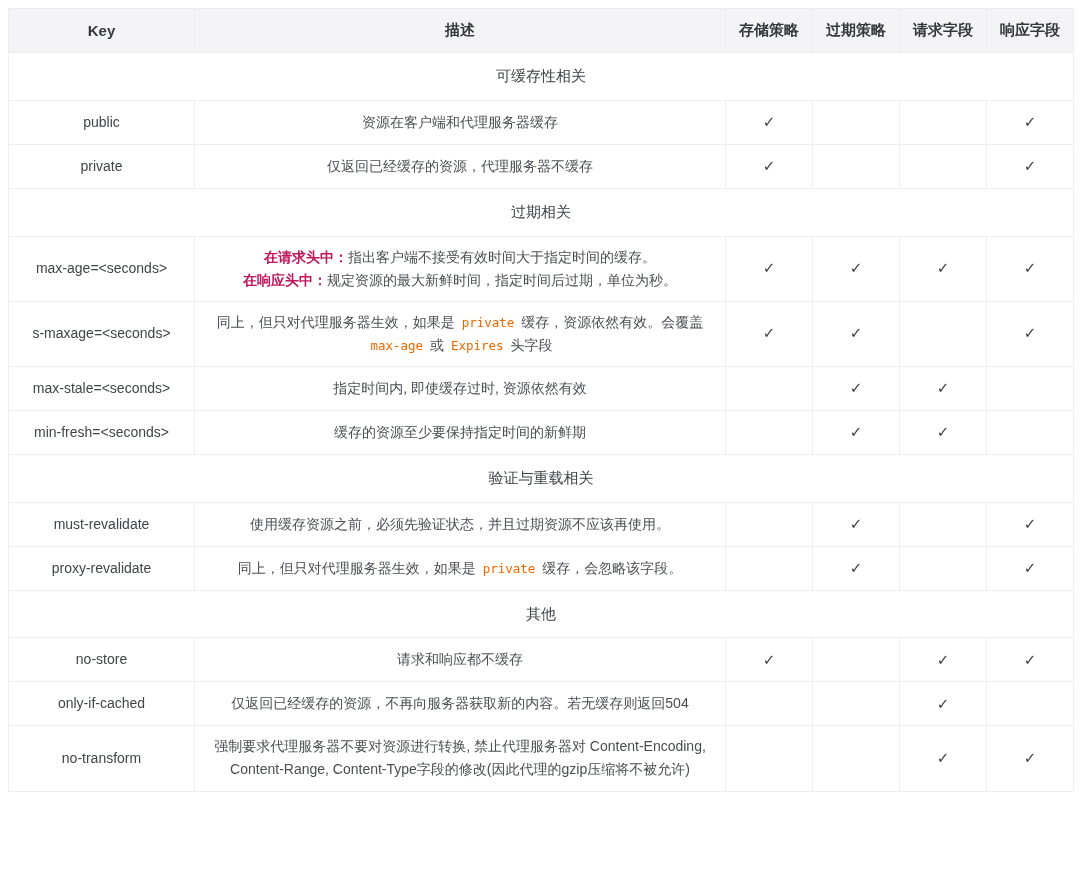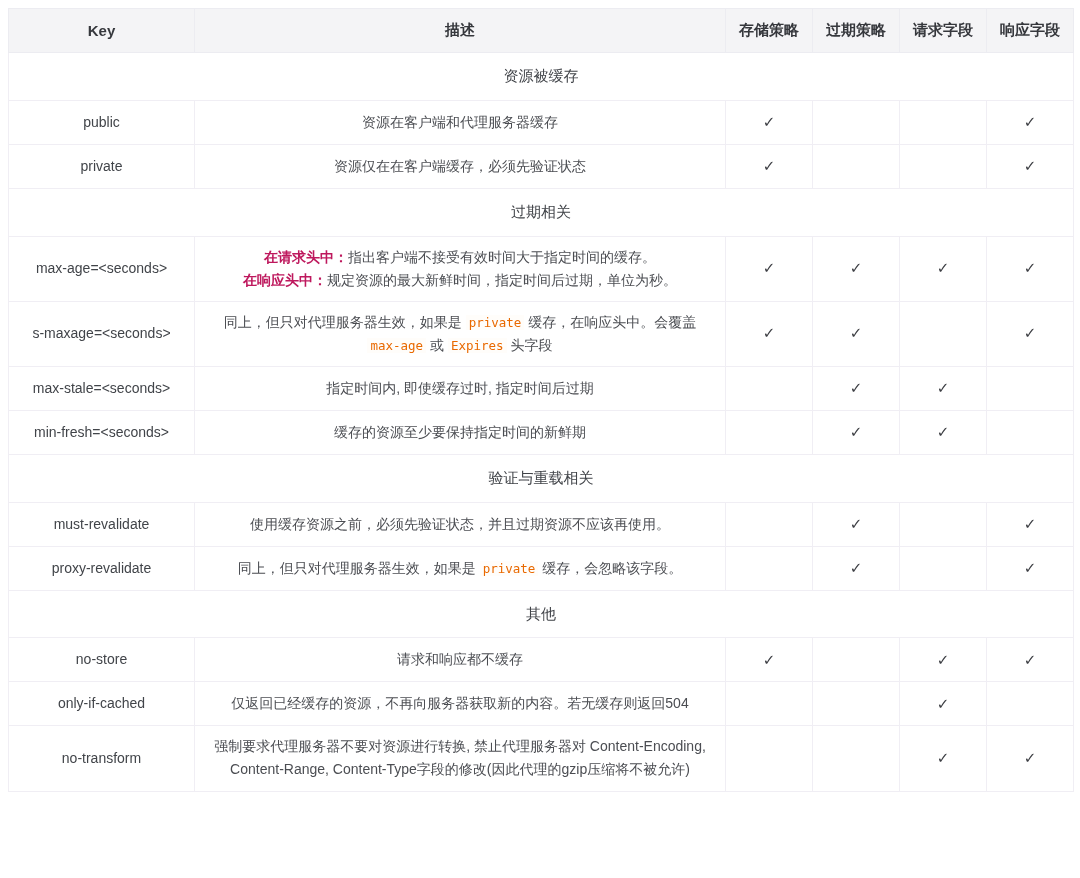--- a/index.html
+++ b/index.html
@@ -89,60 +89,60 @@
         <th>Key</th>
         <th>描述</th>
         <th>存储策略</th>
         <th>过期策略</th>
         <th>请求字段</th>
         <th>响应字段</th>
       </tr>
     </thead>
     <tbody>
         <tr>
-          <td class="section-cell" colspan="6">资源被缓存</td>
+          <td class="section-cell" colspan="6">可缓存性相关</td>
         </tr>
         <tr>
           <td class="key-cell">public</td>
           <td class="desc-cell"><span>资源在客户端和代理服务器缓存</span></td>
           <td class="check-cell"><span>✓</span></td>
           <td class="check-cell"></td>
           <td class="check-cell"></td>
           <td class="check-cell"><span>✓</span></td>
         </tr>
         <tr>
           <td class="key-cell">private</td>
-          <td class="desc-cell"><span>资源仅在在客户端缓存，必须先验证状态</span></td>
+          <td class="desc-cell"><span>仅返回已经缓存的资源，代理服务器不缓存</span></td>
           <td class="check-cell"><span>✓</span></td>
           <td class="check-cell"></td>
           <td class="check-cell"></td>
           <td class="check-cell"><span>✓</span></td>
         </tr>
         <tr>
           <td class="section-cell" colspan="6">过期相关</td>
         </tr>
         <tr>
           <td class="key-cell">max-age=&lt;seconds&gt;</td>
           <td class="desc-cell"><b>在请求头中：</b><span>指出客户端不接受有效时间大于指定时间的缓存。</span><br><b>在响应头中：</b><span>规定资源的最大新鲜时间，指定时间后过期，单位为秒。</span></td>
           <td class="check-cell"><span>✓</span></td>
           <td class="check-cell"><span>✓</span></td>
           <td class="check-cell"><span>✓</span></td>
           <td class="check-cell"><span>✓</span></td>
         </tr>
         <tr>
           <td class="key-cell">s-maxage=&lt;seconds&gt;</td>
-          <td class="desc-cell"><span>同上，但只对代理服务器生效，如果是 </span><code>private</code><span> 缓存，在响应头中。会覆盖 </span><code>max-age</code><span> 或 </span><code>Expires</code><span> 头字段</span></td>
+          <td class="desc-cell"><span>同上，但只对代理服务器生效，如果是 </span><code>private</code><span> 缓存，资源依然有效。会覆盖 </span><code>max-age</code><span> 或 </span><code>Expires</code><span> 头字段</span></td>
           <td class="check-cell"><span>✓</span></td>
           <td class="check-cell"><span>✓</span></td>
           <td class="check-cell"></td>
           <td class="check-cell"><span>✓</span></td>
         </tr>
         <tr>
           <td class="key-cell">max-stale=&lt;seconds&gt;</td>
-          <td class="desc-cell"><span>指定时间内, 即使缓存过时, 指定时间后过期</span></td>
+          <td class="desc-cell"><span>指定时间内, 即使缓存过时, 资源依然有效</span></td>
           <td class="check-cell"></td>
           <td class="check-cell"><span>✓</span></td>
           <td class="check-cell"><span>✓</span></td>
           <td class="check-cell"></td>
         </tr>
         <tr>
           <td class="key-cell">min-fresh=&lt;seconds&gt;</td>
           <td class="desc-cell"><span>缓存的资源至少要保持指定时间的新鲜期</span></td>
           <td class="check-cell"></td>
           <td class="check-cell"><span>✓</span></td>

